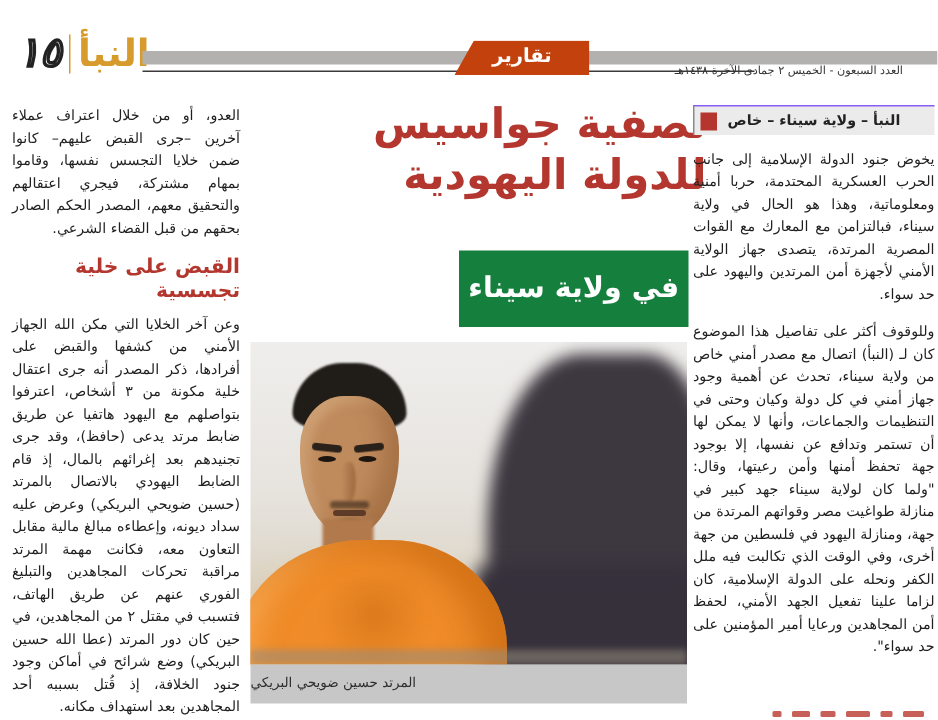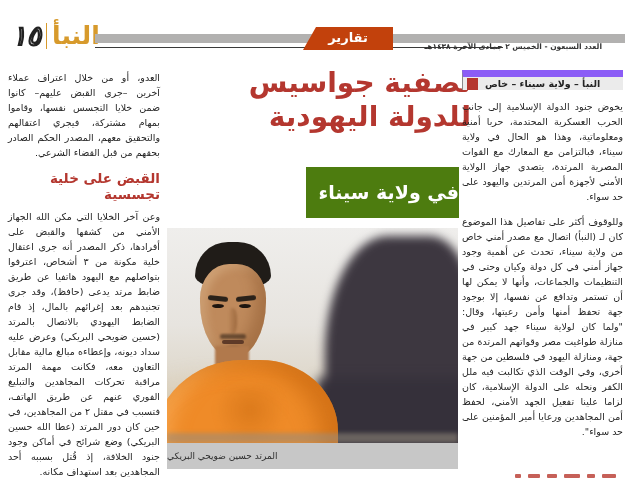--- a/index.html
+++ b/index.html
@@ -19,28 +19,28 @@
   .logo-text{font-size:25px;font-weight:bold;color:#d79a2c;line-height:44px;}
   .top-gray-bar{position:absolute;left:95px;top:34px;width:530px;height:9px;background:#b2b1b0;}
   .top-rule{position:absolute;left:95px;top:47px;width:408px;height:1px;background:#3a3a3a;}
   .section-badge{
     position:absolute;left:303px;top:27px;width:90px;height:23px;background:#c2410c;
     clip-path:polygon(13px 0,100% 0,100% 100%,0 100%);
     color:#fff;font-weight:bold;font-size:13px;text-align:center;line-height:22px;direction:rtl;
   }
   .issue-line{
     position:absolute;left:495px;top:42px;width:107px;direction:rtl;text-align:center;
-    font-size:7.5px;font-weight:bold;color:#333;white-space:nowrap;
+    font-size:7.5px;font-weight:normal;color:#333;white-space:nowrap;
   }
   
   .headline{position:absolute;left:293px;top:66px;width:178px;direction:rtl;text-align:right;color:#b4372f;}
   .headline .hl{font-size:28px;font-weight:bold;line-height:34px;white-space:nowrap;}
   .red-banner{
-    position:absolute;left:306px;top:167px;width:153px;height:51px;background:#4d7c0f;
-    color:#fff;font-size:19px;font-weight:bold;text-align:right;line-height:51px;direction:rtl;
+    position:absolute;left:306px;top:167px;width:153px;height:51px;background:#15803d;
+    color:#fff;font-size:19px;font-weight:bold;text-align:center;line-height:51px;direction:rtl;
   }
   
   .photo{
     position:absolute;left:167px;top:228px;width:291px;height:215px;overflow:hidden;
     background:linear-gradient(180deg,#efeeec 0%,#e7e4df 45%,#dcd4c5 78%,#cfc5b1 100%);
   }
   .warm-blob{position:absolute;left:-30px;bottom:-40px;width:200px;height:120px;
     background:radial-gradient(ellipse at 40% 60%,#d8c3a0 0%,rgba(216,195,160,0) 70%);filter:blur(6px);}
   .man-hair{position:absolute;left:28px;top:14px;width:76px;height:46px;background:#201c18;
     border-radius:50% 50% 42% 46% / 85% 85% 30% 30%;filter:blur(.6px);}
@@ -74,21 +74,21 @@
     position:absolute;left:167px;top:443px;width:291px;height:26px;background:#c7c7c7;
     font-size:9px;color:#2e2e2e;text-align:left;line-height:26px;direction:rtl;
   }
   
   .col{position:absolute;direction:rtl;text-align:justify;text-align-last:right;color:#1f1f1f;}
   .col p{margin:0 0 10px 0;font-size:9.5px;line-height:15px;}
   .col-left{left:8px;top:70px;width:152px;}
   .col-right{left:462px;top:62px;width:161px;}
   .col-heading{color:#b4372f;font-weight:bold;font-size:13.5px;margin:10px 0 7px 0;text-align:right;}
   .kicker-box{
-    height:20px;background:#ebebeb;border-top:7px solid #8b5cf6;border-left:1px solid #8a8a8a;
+    height:20px;background:#ebebeb;border-top:1px solid #8b5cf6;border-left:1px solid #8a8a8a;
     display:flex;align-items:center;direction:ltr;margin:8px 0 9px 0;padding:0 4px;
   }
   .red-square{width:11px;height:12px;background:#b5362e;flex:0 0 auto;}
   .kicker-text{direction:rtl;font-size:9.5px;font-weight:bold;color:#222;margin-left:7px;white-space:nowrap;}
   .clipped-heading{position:absolute;left:498px;top:474px;width:118px;display:flex;direction:rtl;gap:7px;align-items:flex-end;}
   .clipped-heading i{display:block;height:4px;background:#c66058;border-radius:1px;}
   .ch1{width:14px;} .ch2{width:8px;} .ch3{width:16px;} .ch4{width:10px;} .ch5{width:12px;} .ch6{width:6px;}
 </style>
 </head>
 <body data-name="magazine-page">

